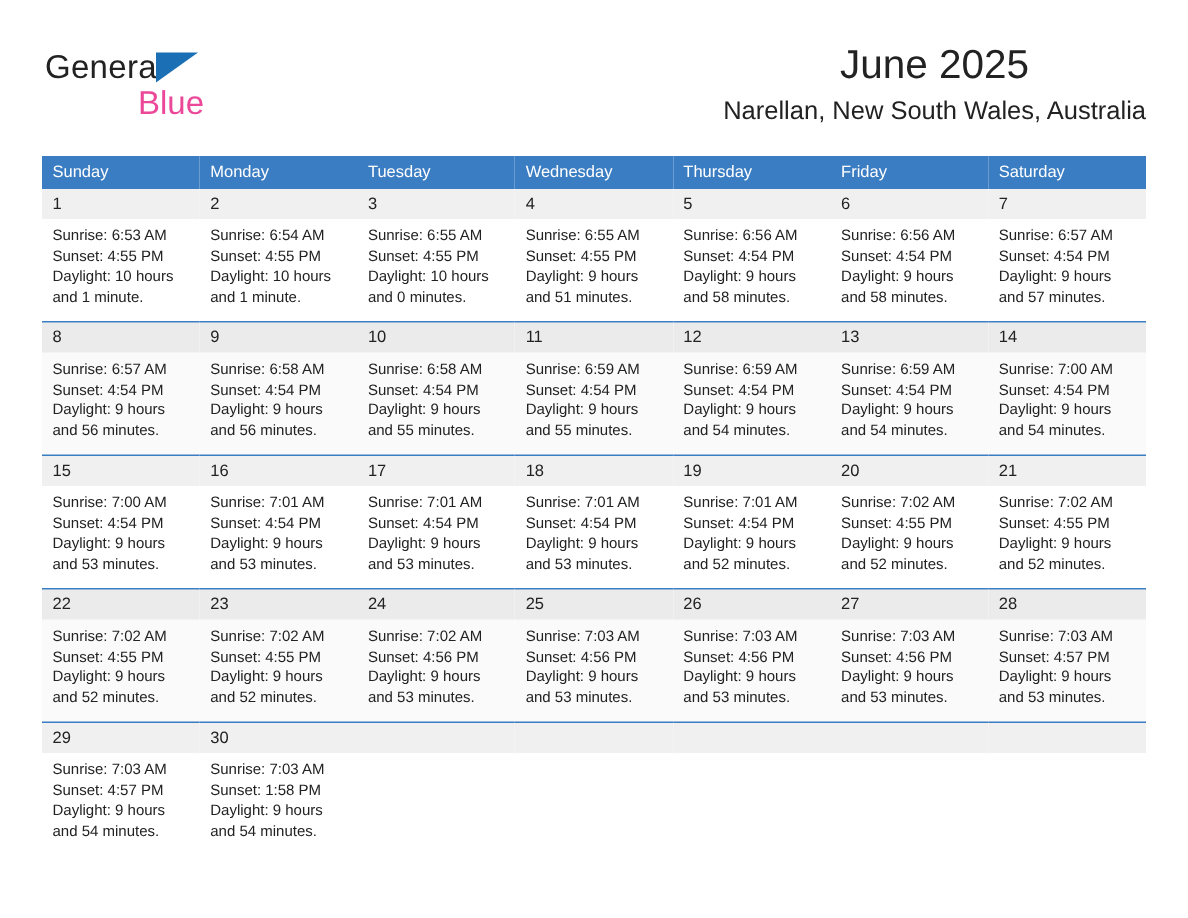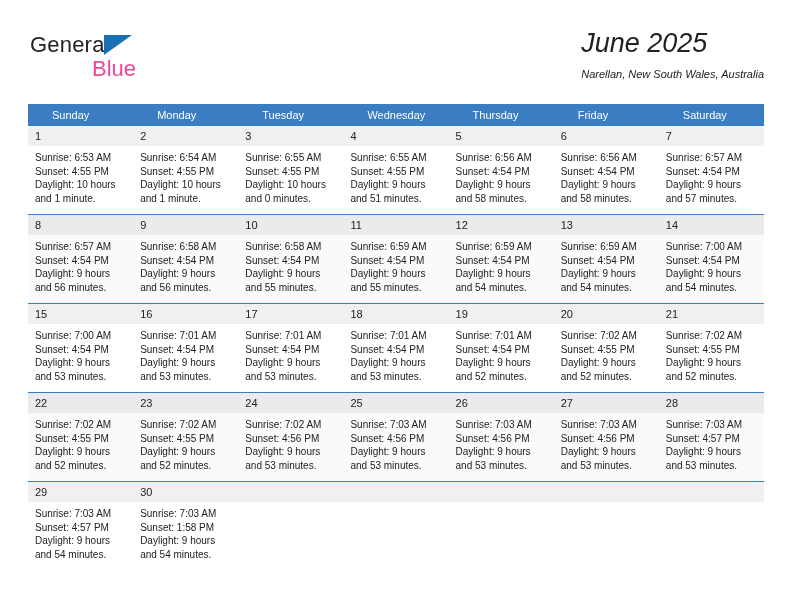--- a/index.html
+++ b/index.html
@@ -59,53 +59,52 @@
     left: 62px;
     top: 24px;
     font-size: 22px;
     color: #ec4899;
     line-height: 26px;
   }
   #title-block {
     position: absolute;
     right: 0;
     top: 0;
-    text-align: left;
-    font-style: italic;
+    text-align: center;
   }
   #cal-title {
     font-size: 27px;
     color: #222222;
     line-height: 34px;
     white-space: nowrap;
   }
   #cal-subtitle {
     margin-top: 4px;
-    font-size: 11px;
+    font-size: 17px;
     color: #222222;
     line-height: 20px;
     white-space: nowrap;
   }
 
   
   #calendar {
     position: absolute;
     left: 28px;
     top: 104px;
     width: 736px;
     border-collapse: collapse;
     table-layout: fixed;
   }
   #calendar th {
     background: #3b7dc2;
     color: #ffffff;
     font-size: 11px;
     font-weight: normal;
     text-align: left;
-    padding: 5px 0 5px 24px;
+    padding: 5px 0 5px 7px;
     height: 11px;
     line-height: 12px;
   }
   #calendar td {
     vertical-align: top;
     padding: 0;
     border-bottom: 1px solid #3b7dc2;
     height: 88px;
   }
   #calendar tr.week-last td {

